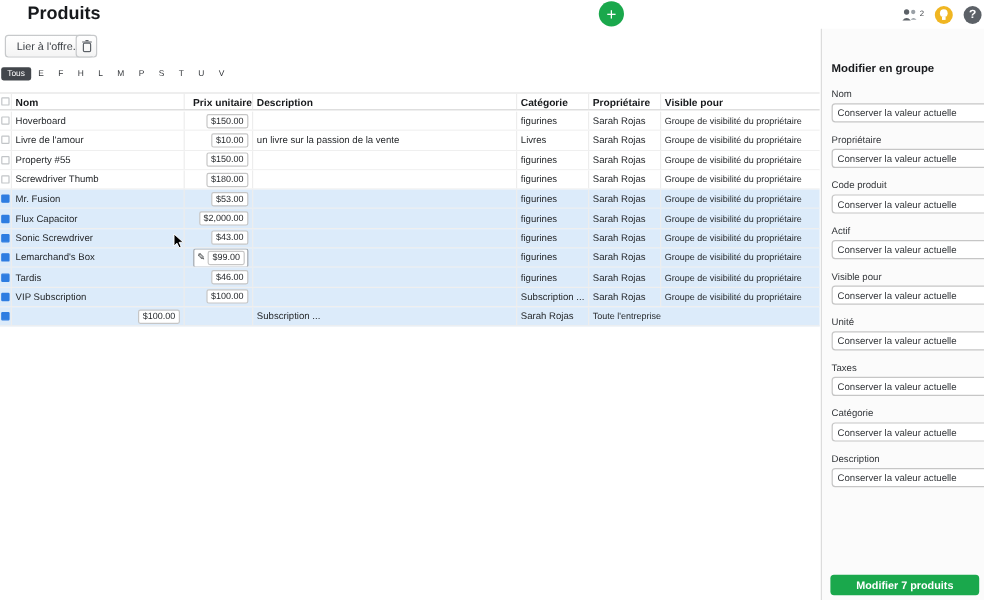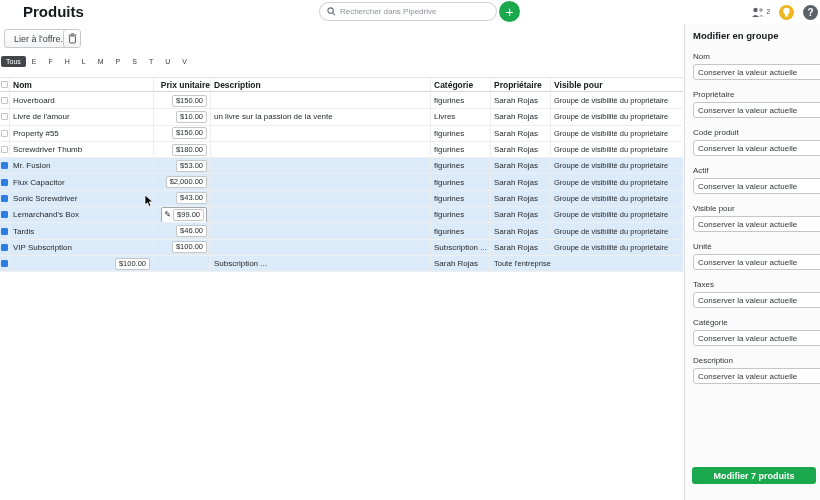--- a/index.html
+++ b/index.html
@@ -58,43 +58,36 @@
               background:#fff; padding:1px 2px; }
   .pencil { font-size:8px; line-height:8px; color:#2d3033; }
   .c-visible { font-size:7.5px; }
 
   
   .cursor { position:absolute; left:144px; top:194px; pointer-events:none; }
 
   
   .panel { position:absolute; left:684px; top:24px; width:136px; height:476px; background:#fbfbfb;
            border-left:1px solid #dcdcdc; overflow:hidden; }
-  .panel-title { font-size:9.5px; font-weight:bold; color:#17191c; margin:6px 0 11px 8px; }
+  .panel-title { font-size:9.5px; font-weight:bold; color:#17191c; margin:28px 0 11px 8px; }
   .pfield { margin:0 0 10px 8px; }
   .pfield label { display:block; font-size:8px; color:#33363a; margin-bottom:3px; }
   .pselect { width:142px; height:16px; border:1px solid #c6c6c6; border-radius:3px; background:#fff;
              display:flex; align-items:center; justify-content:space-between; padding:0 4px;
              font-size:8px; color:#33363a; cursor:pointer; }
-  .submit { position:absolute; left:7px; bottom:16px; width:124px; height:17px; border:none; border-radius:3px;
+  .submit { position:absolute; left:7px; bottom:4px; width:124px; height:17px; border:none; border-radius:3px;
             background:var(--green); color:#fff; font-size:9px; font-weight:bold; cursor:pointer; }
 </style>
 </head>
 <body>
 
 <div class="app" style="--green: #1aa84c; --sel: #dcebfa; --bulb: #f0b622;">
 
   <div class="topbar">
     <h1 class="page-title">Produits</h1>
-    <div class="search">
-      <svg width="9" height="9" viewBox="0 0 10 10">
-        <circle cx="4" cy="4" r="3" fill="none" stroke="#6b7075" stroke-width="1.3"></circle>
-        <line x1="6.2" y1="6.2" x2="9" y2="9" stroke="#6b7075" stroke-width="1.3"></line>
-      </svg>
-      <input placeholder="Rechercher dans Pipedrive" style="">
-    </div>
     <button class="add-btn">+</button>
     <div class="top-icons">
       <span class="icon-users">
         <svg width="14" height="11" viewBox="0 0 14 11">
           <circle cx="4.5" cy="3" r="2.2" fill="#5c6167"></circle>
           <path d="M1 10 q3.5 -4 7 0 z" fill="#5c6167"></path>
           <circle cx="10" cy="3" r="1.8" fill="#9aa0a6"></circle>
           <path d="M7.8 9.5 q2.4 -3 5 0 z" fill="#9aa0a6"></path>
         </svg>
         <span class="cnt">2</span>

